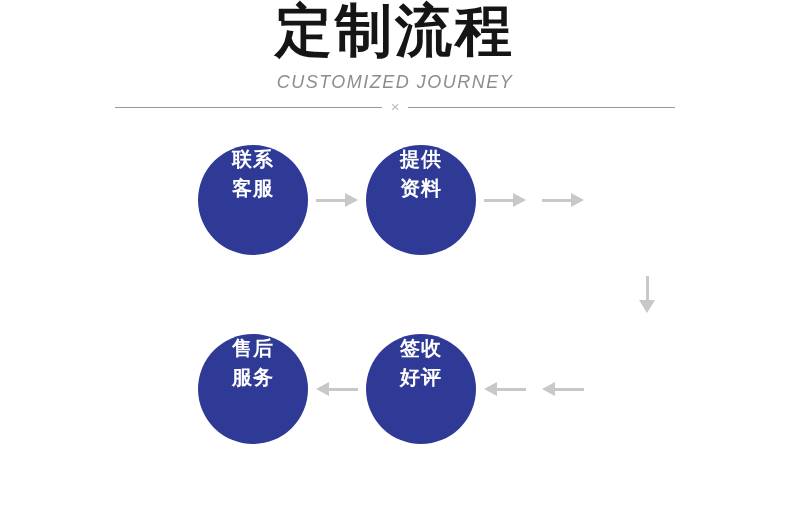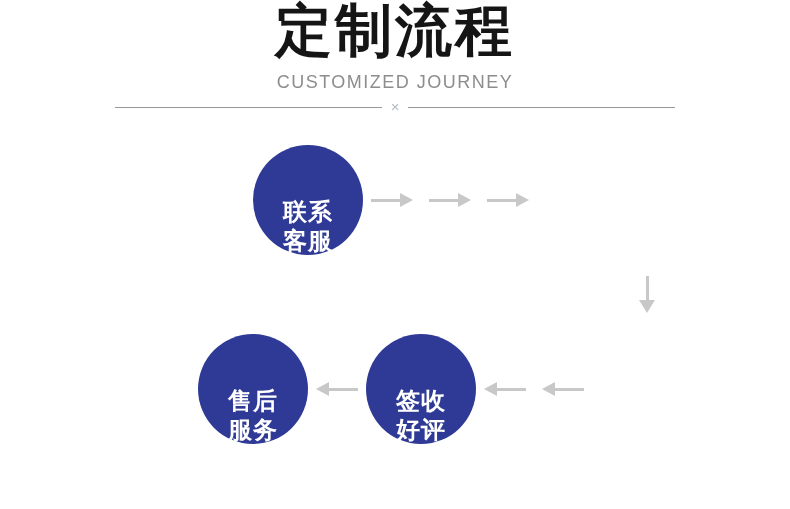--- a/index.html
+++ b/index.html
@@ -25,20 +25,21 @@
   }
   .subtitle {
     position: absolute;
     top: 72px; left: 0;
     width: 100%;
     text-align: center;
     font-size: 18px;
     line-height: 20px;
     letter-spacing: 1.5px;
     color: #8d8d8d;
+    font-style: italic;
   }
   .divider {
     position: absolute;
     top: 99px; left: 115px;
     width: 560px;
     height: 16px;
     display: flex;
     align-items: center;
   }
   .divider .line {
@@ -64,23 +65,23 @@
   .row1 { top: 145px; }
   .row2 { top: 334px; }
   .circle {
     width: 110px;
     height: 110px;
     border-radius: 50%;
     background: #2f3a96;
     color: #ffffff;
     display: flex;
     flex-direction: column;
-    justify-content: flex-end;
-    align-items: center;
-    font-size: 24px;
+    justify-content: flex-start;
+    align-items: center;
+    font-size: 20px;
     font-weight: 700;
     line-height: 29px;
     letter-spacing: 1px;
     text-align: center;
   }
   .arrow-cell {
     width: 58px;
     height: 110px;
     display: flex;
     justify-content: center;
@@ -144,20 +145,24 @@
     <div class="circle">
       <span>联系</span>
       <span>客服</span>
     </div>
     <div class="arrow-cell">
       <div class="arrow-h arrow-right">
           <span class="shaft"></span>
           <span class="head"></span>
         </div>
     </div>
+    <div class="circle">
+      <span>提供</span>
+      <span>资料</span>
+    </div>
     <div class="arrow-cell">
       <div class="arrow-h arrow-right">
           <span class="shaft"></span>
           <span class="head"></span>
         </div>
     </div>
     <div class="arrow-cell">
       <div class="arrow-h arrow-right">
           <span class="shaft"></span>
           <span class="head"></span>

